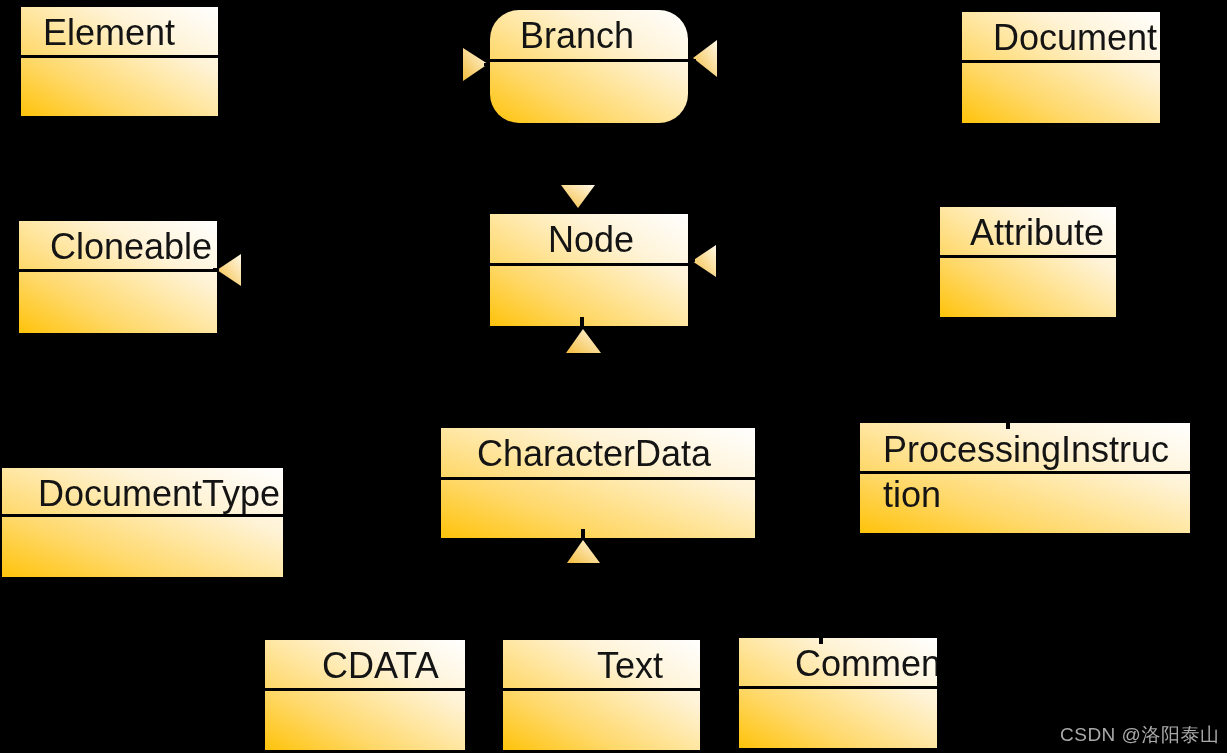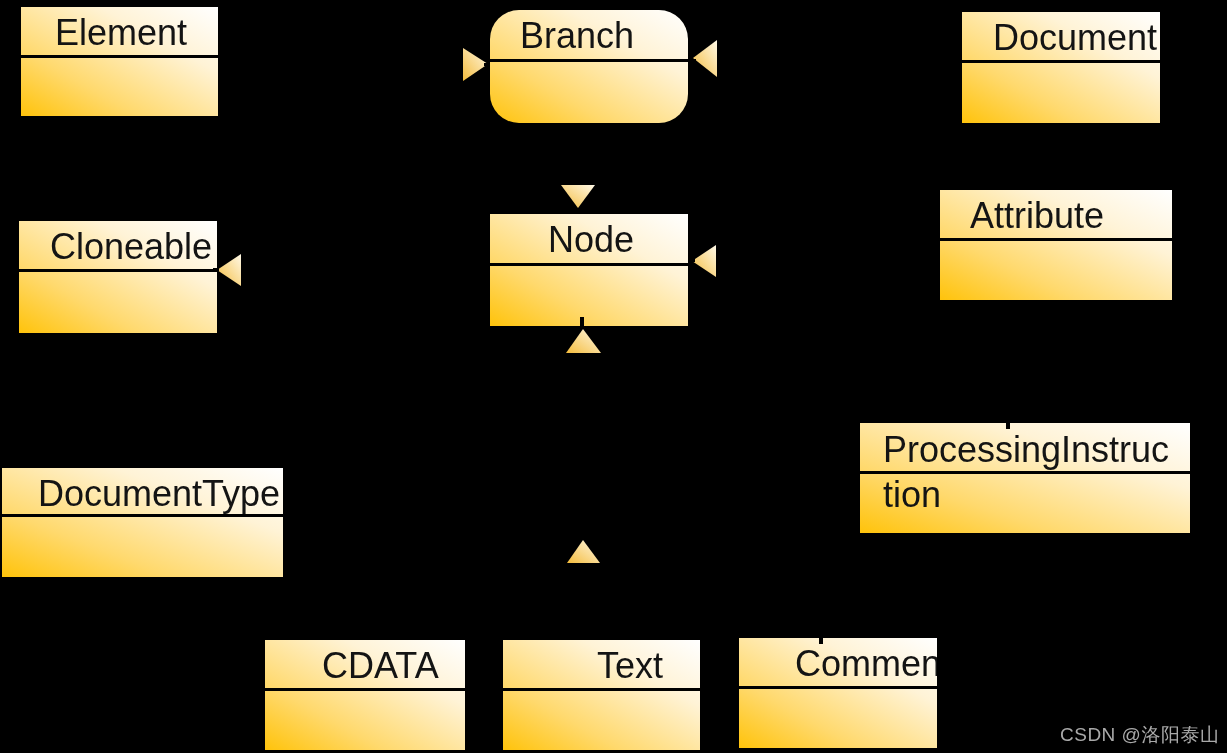--- a/index.html
+++ b/index.html
@@ -29,21 +29,21 @@
     position:absolute;left:1060px;top:722px;font-size:19px;color:#a9a9a9;
     white-space:nowrap;letter-spacing:0.5px;
   }
 </style>
 </head>
 <body>
 
 <div id="stage">
 
   <div class="box" style="left:21px;top:7px;width:197px;height:109px;">
-    <div class="title" style="padding-left:34px">Element</div>
+    <div class="title" style="padding-left:22px">Element</div>
     <div class="divider"></div>
   </div>
 
   <div class="box" style="left:490px;top:10px;width:198px;height:113px;border-radius:29px;">
     <div class="title" style="padding-left:30px">Branch</div>
     <div class="divider" style="top:49px"></div>
   </div>
 
   <div class="box" style="left:940px;top:12px;width:198px;height:111px;margin-left:22px;">
     <div class="title" style="padding-left:31px">Document</div>
@@ -53,30 +53,34 @@
   <div class="box" style="left:19px;top:221px;width:198px;height:112px;">
     <div class="title" style="padding-left:31px">Cloneable</div>
     <div class="divider"></div>
   </div>
 
   <div class="box" style="left:490px;top:214px;width:198px;height:112px;">
     <div class="title" style="padding-left:58px">Node</div>
     <div class="divider" style="top:49px"></div>
   </div>
 
-  <div class="box" style="left:940px;top:190px;width:232px;height:110px;">
+  <div class="box" style="left:940px;top:207px;width:176px;height:110px;">
     <div class="title" style="padding-left:30px">Attribute</div>
     <div class="divider"></div>
   </div>
 
   <div class="box" style="left:2px;top:428px;width:281px;height:109px;margin-top:40px;">
     <div class="title" style="padding-left:36px">DocumentType</div>
     <div class="divider" style="top:46px"></div>
   </div>
 
+  <div class="box" style="left:441px;top:428px;width:314px;height:110px;">
+    <div class="title" style="padding-left:36px">CharacterData</div>
+    <div class="divider" style="top:49px"></div>
+  </div>
 
   <div class="box" style="left:860px;top:423px;width:286px;height:110px;padding-left:44px;">
     <div class="divider"></div>
     <span class="pi-line" style="top:5px">ProcessingInstruc</span>
     <span class="pi-line" style="top:50px">tion</span>
   </div>
 
   <div class="box" style="left:265px;top:640px;width:200px;height:110px;">
     <div class="title" style="padding-left:57px">CDATA</div>
     <div class="divider"></div>

